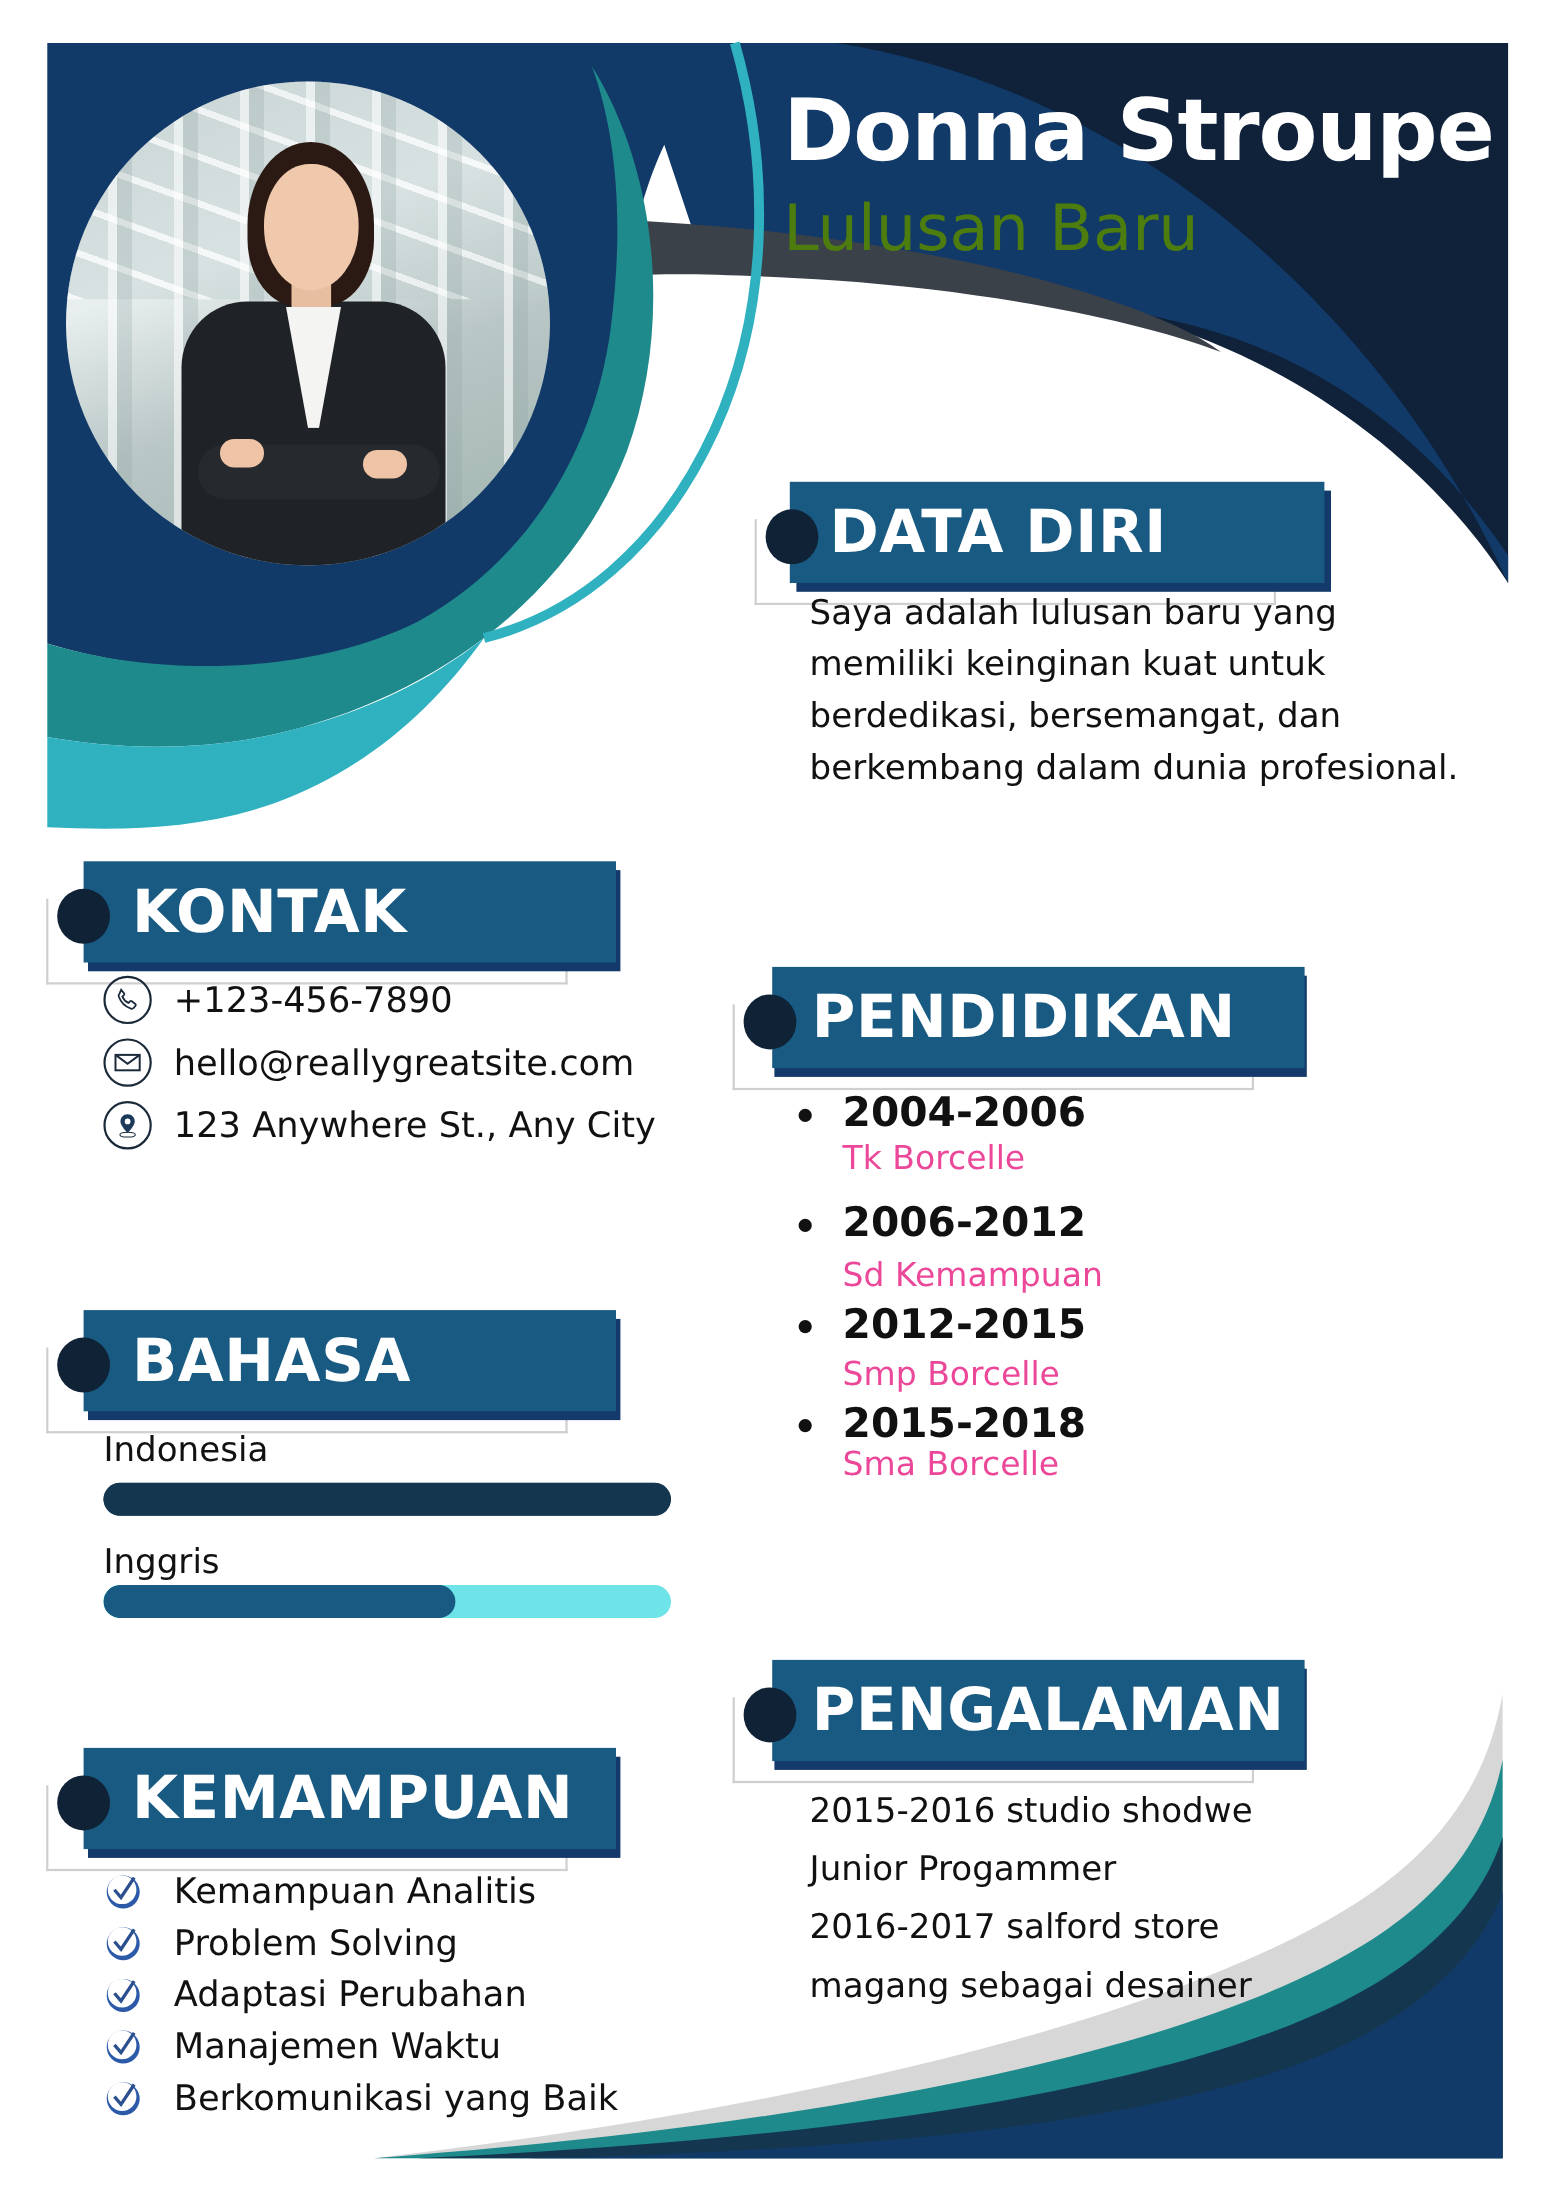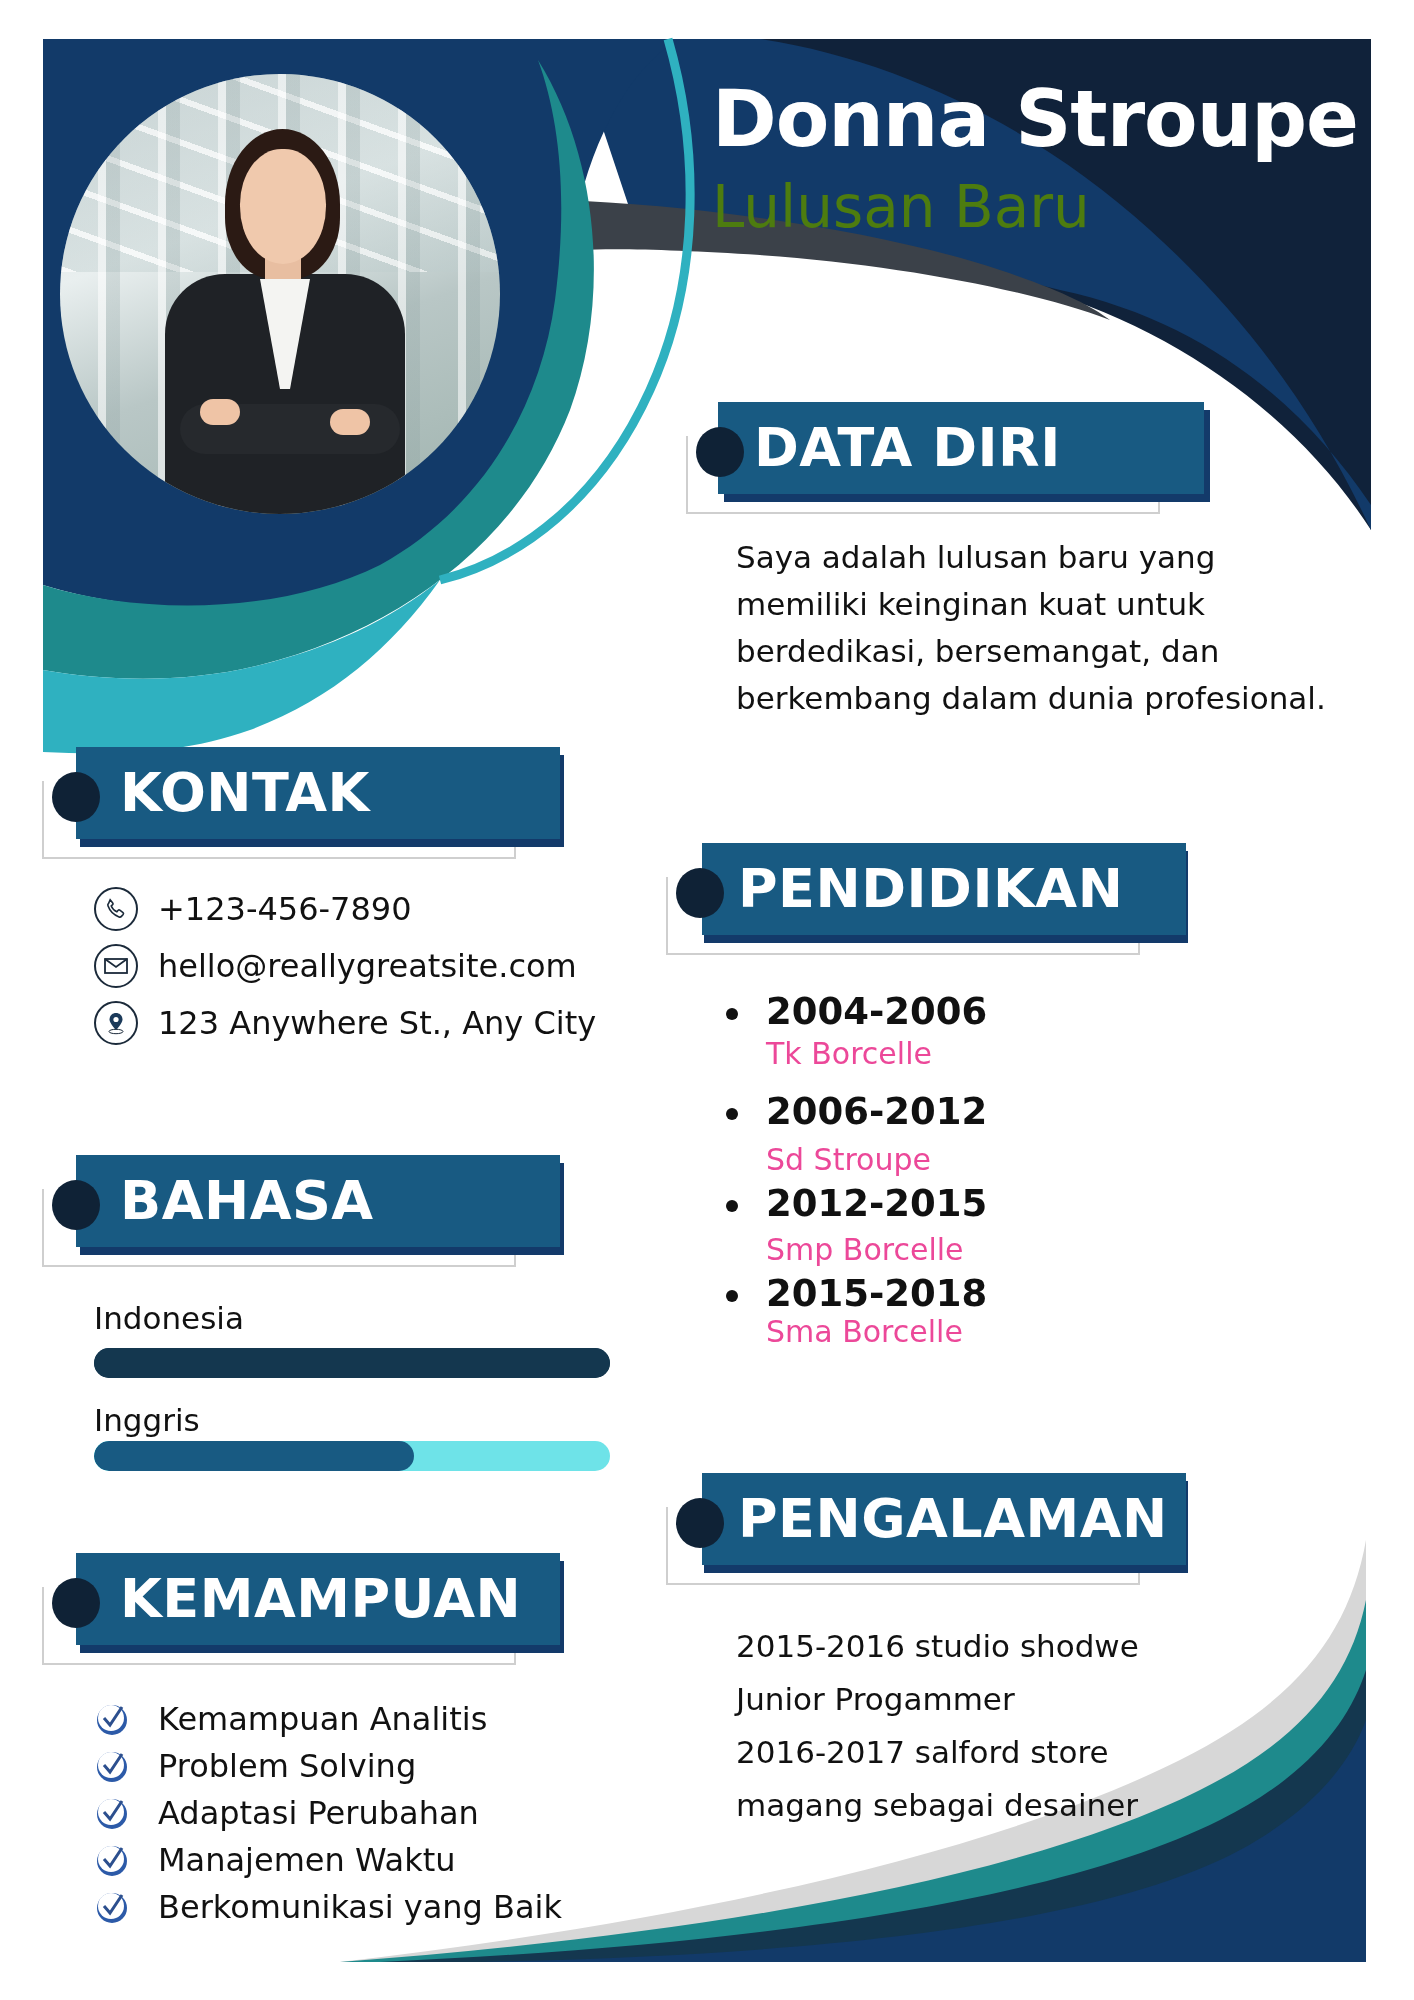--- a/index.html
+++ b/index.html
@@ -22,21 +22,21 @@
   .person-arms { position:absolute; left:120px; top:330px; width:220px; height:50px; border-radius:25px; background:#26292d; }
   .person-hand1 { position:absolute; left:140px; top:325px; width:40px; height:26px; border-radius:14px; background:#efc4a6; }
   .person-hand2 { position:absolute; left:270px; top:335px; width:40px; height:26px; border-radius:14px; background:#efc4a6; }
 
   
   .name { position:absolute; left:712px; top:80px; font-family:"DejaVu Sans", sans-serif; font-weight:bold;
           font-size:78px; color:#ffffff; letter-spacing:-1px; line-height:1; }
   .subtitle { position:absolute; left:712px; top:178px; font-size:58px; color:#4d7c0f; line-height:1; }
 
   
-  .sec { position:absolute; height:76px; }
+  .sec { position:absolute; height:76px;margin-top:36px; }
   .sec .outline { position:absolute; left:0; top:34px; width:470px; height:76px; border:2px solid #cfcfcf; border-top:none; border-right:2px solid #cfcfcf; }
   .sec .outline { border-top:none; }
   .sec .shadow { position:absolute; left:38px; top:8px; width:484px; height:92px; background:#133a6a; }
   .sec .band { position:absolute; left:32px; top:0; width:484px; height:92px; background:#185a82; }
   .sec .dot { position:absolute; left:10px; top:25px; width:48px; height:50px; border-radius:50%; background:#0f2236; }
   .sec .title { position:absolute; left:78px; top:16px; font-weight:bold; font-size:54px; color:#ffffff; line-height:1.1; letter-spacing:0.5px; white-space:nowrap; }
 
   .body-text { font-family:"DejaVu Sans", sans-serif; color:#111; }
 
   .about { position:absolute; left:736px; top:534px; width:660px; font-size:31px; line-height:47px; }
@@ -232,21 +232,21 @@
 </div>
 <div class="edu">
   <div class="edu-item" style="margin-bottom:16px;">
     <span class="bullet"></span>
     <div class="edu-year">2004-2006</div>
     <div class="edu-school">Tk Borcelle</div>
   </div>
   <div class="edu-item" style="margin-bottom:2px;">
     <span class="bullet"></span>
     <div class="edu-year">2006-2012</div>
-    <div class="edu-school" style="margin-top:6px;">Sd Stroupe</div>
+    <div class="edu-school" style="margin-top:6px;">Sd Kemampuan</div>
   </div>
   <div class="edu-item" style="margin-bottom:2px;">
     <span class="bullet"></span>
     <div class="edu-year">2012-2015</div>
     <div class="edu-school" style="margin-top:4px;">Smp Borcelle</div>
   </div>
   <div class="edu-item">
     <span class="bullet"></span>
     <div class="edu-year">2015-2018</div>
     <div class="edu-school" style="margin-top:-4px;">Sma Borcelle</div>

